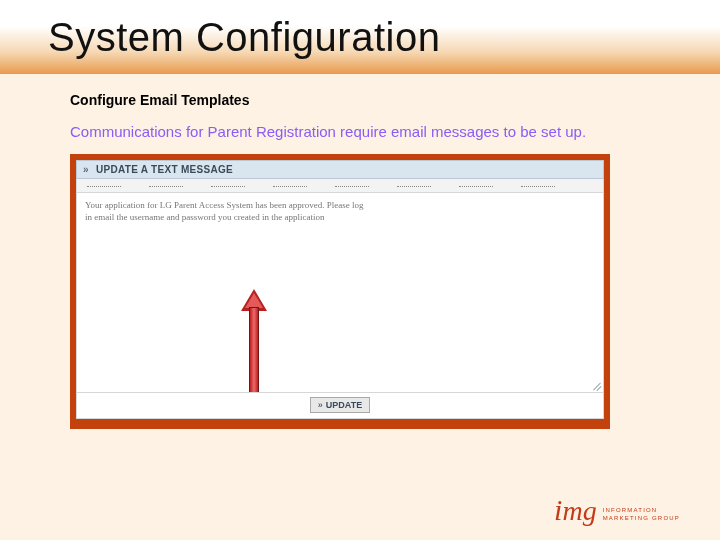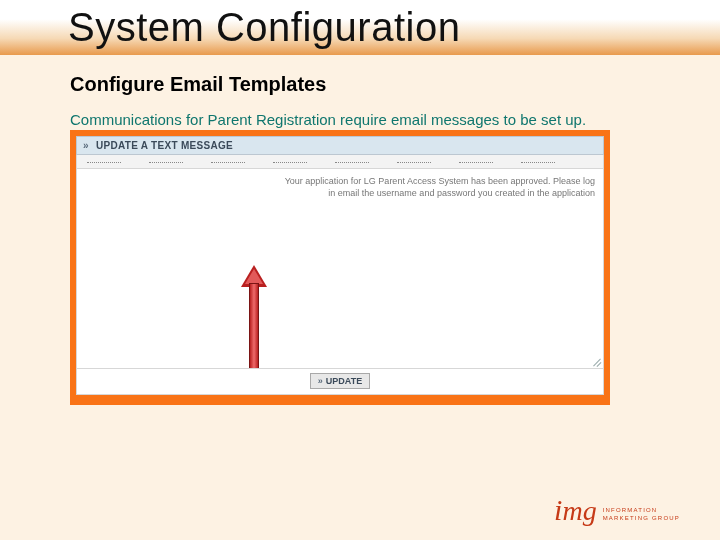--- a/index.html
+++ b/index.html
@@ -6,51 +6,51 @@
   body {
     width: 720px;
     height: 540px;
     background: #fdf2e3;
     font-family: Arial, Helvetica, sans-serif;
     position: relative;
     overflow: hidden;
   }
   .title-bar {
     width: 100%;
-    height: 55px;
+    height: 74px;
     background: linear-gradient(to bottom, #ffffff 0%, #ffffff 35%, #f6d9b5 70%, #e89a4d 100%);
     display: flex;
     align-items: center;
-    padding-left: 68px;
+    padding-left: 48px;
   }
   .title-bar h1 {
     font-family: Verdana, Geneva, sans-serif;
     font-size: 40px;
     font-weight: 400;
     color: #111;
     letter-spacing: 0.5px;
   }
   .content {
     padding: 18px 70px 0 70px;
   }
   .subheading {
-    font-size: 20px;
+    font-size: 14px;
     font-weight: 700;
     color: #000;
     margin-bottom: 14px;
   }
   .lead {
     font-size: 15px;
-    color: #0f766e;
+    color: #8b5cf6;
     line-height: 1.3;
-    margin-bottom: 0;
+    margin-bottom: 12px;
   }
   .panel {
     width: 540px;
-    background: #f97316;
+    background: #c2410c;
     padding: 6px 6px 10px 6px;
     position: relative;
   }
   .panel-header {
     background: #d9e6ef;
     border: 1px solid #bcc7d1;
     padding: 3px 6px;
     font-size: 10px;
     font-weight: 700;
     color: #3b4a5a;
@@ -74,27 +74,26 @@
     width: 34px;
     border-bottom: 1px dotted #888;
     height: 6px;
   }
   .textarea-box {
     border: 1px solid #d7d7d7;
     border-top: none;
     height: 200px;
     background: #ffffff;
     padding: 6px 8px;
-    font-family: Liberation Sans, sans-serif;
+    font-family: Liberation Serif, serif;
     font-size: 9px;
     color: #777;
     line-height: 1.35;
     position: relative;
     overflow: hidden;
-    text-align: right;
   }
   .resize-handle {
     position: absolute;
     right: 2px;
     bottom: 2px;
     width: 10px;
     height: 10px;
   }
   .resize-handle::before,
   .resize-handle::after {

